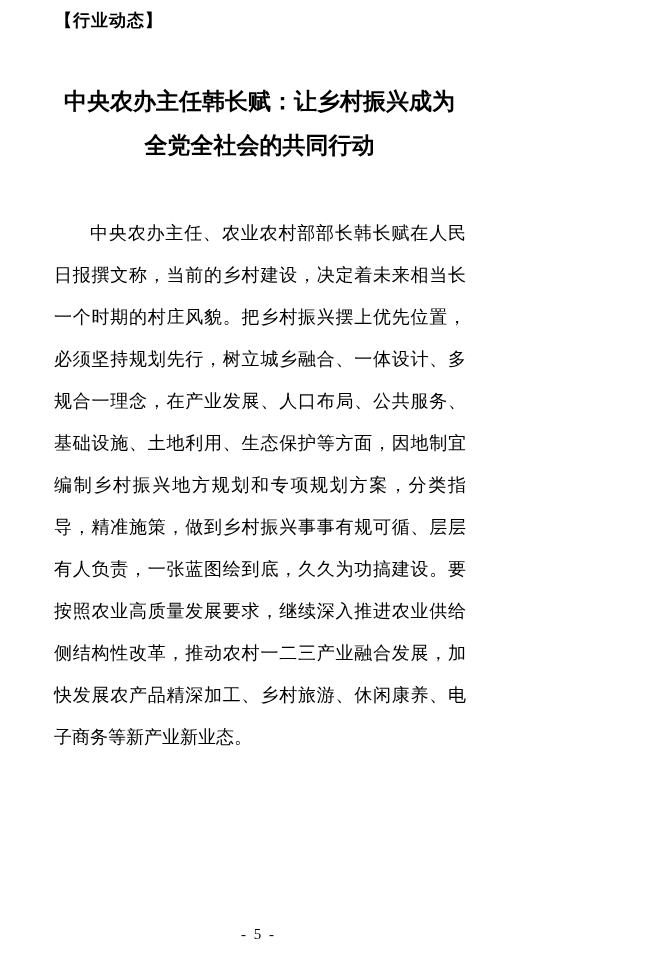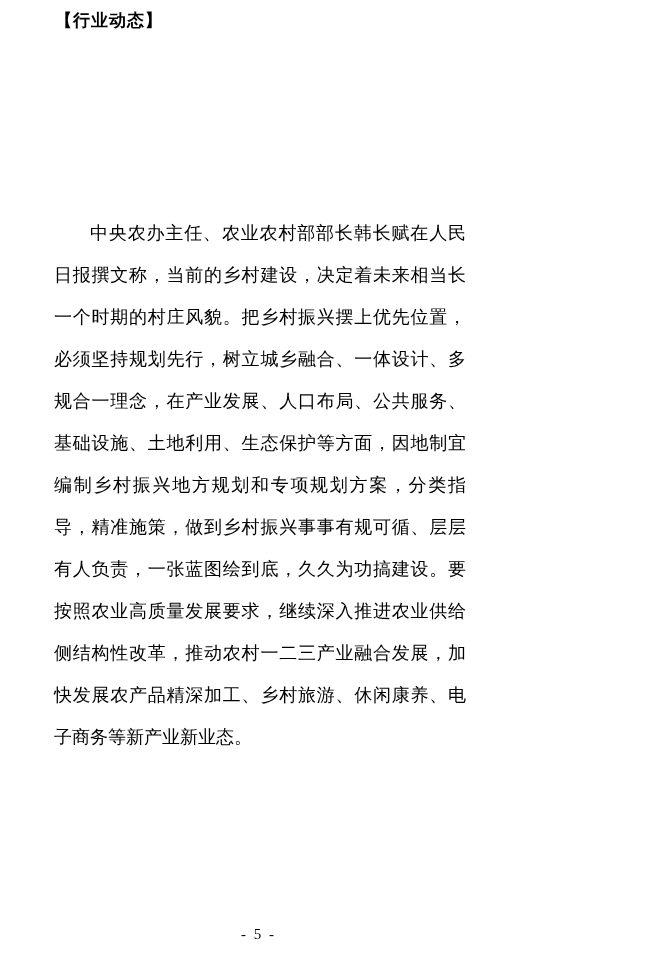--- a/index.html
+++ b/index.html
@@ -77,18 +77,19 @@
     font-size: 15px;
     letter-spacing: 2px;
   }
 </style>
 </head>
 <body>
 
 <div class="page">
   <div class="section-label">【行业动态】</div>
 
+  <h1 class="doc-title">中央农办主任韩长赋：让乡村振兴成为全党全社会的共同行动</h1>
 
   <p class="body-paragraph">中央农办主任、农业农村部部长韩长赋在人民日报撰文称，当前的乡村建设，决定着未来相当长一个时期的村庄风貌。把乡村振兴摆上优先位置，必须坚持规划先行，树立城乡融合、一体设计、多规合一理念，在产业发展、人口布局、公共服务、基础设施、土地利用、生态保护等方面，因地制宜编制乡村振兴地方规划和专项规划方案，分类指导，精准施策，做到乡村振兴事事有规可循、层层有人负责，一张蓝图绘到底，久久为功搞建设。要按照农业高质量发展要求，继续深入推进农业供给侧结构性改革，推动农村一二三产业融合发展，加快发展农产品精深加工、乡村旅游、休闲康养、电子商务等新产业新业态。</p>
 
 
   <div class="page-number">- 5 -</div>
 </div>
 
 </body></html>

